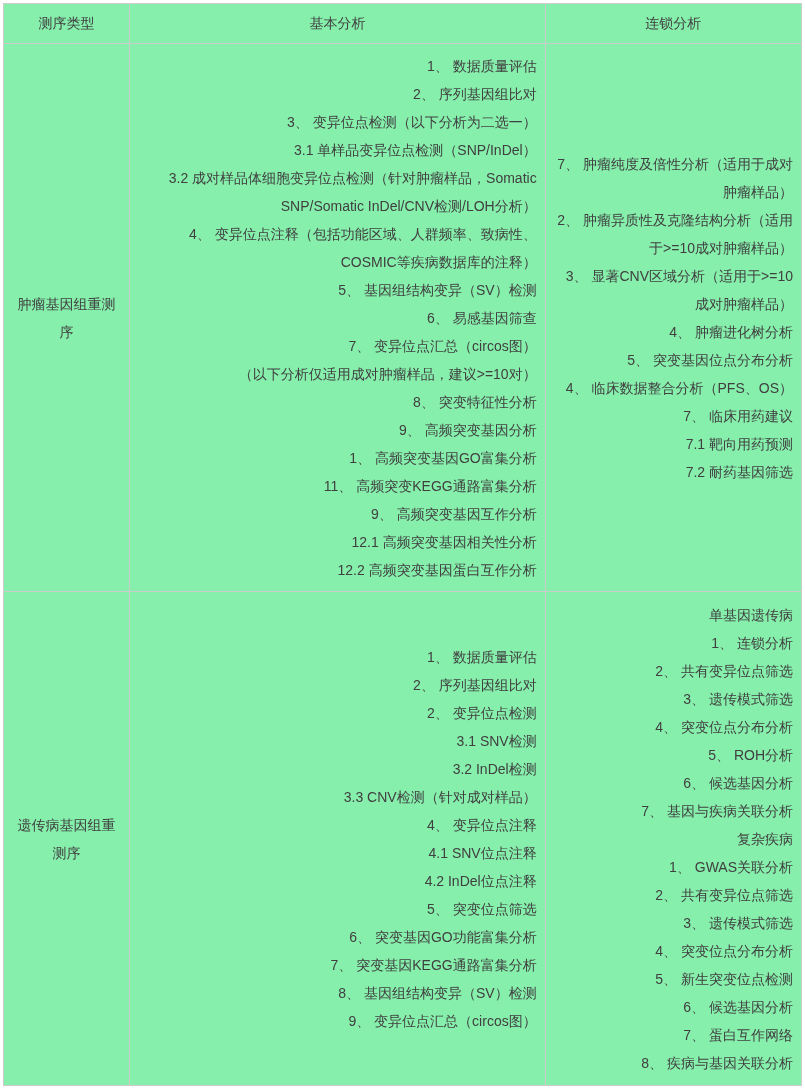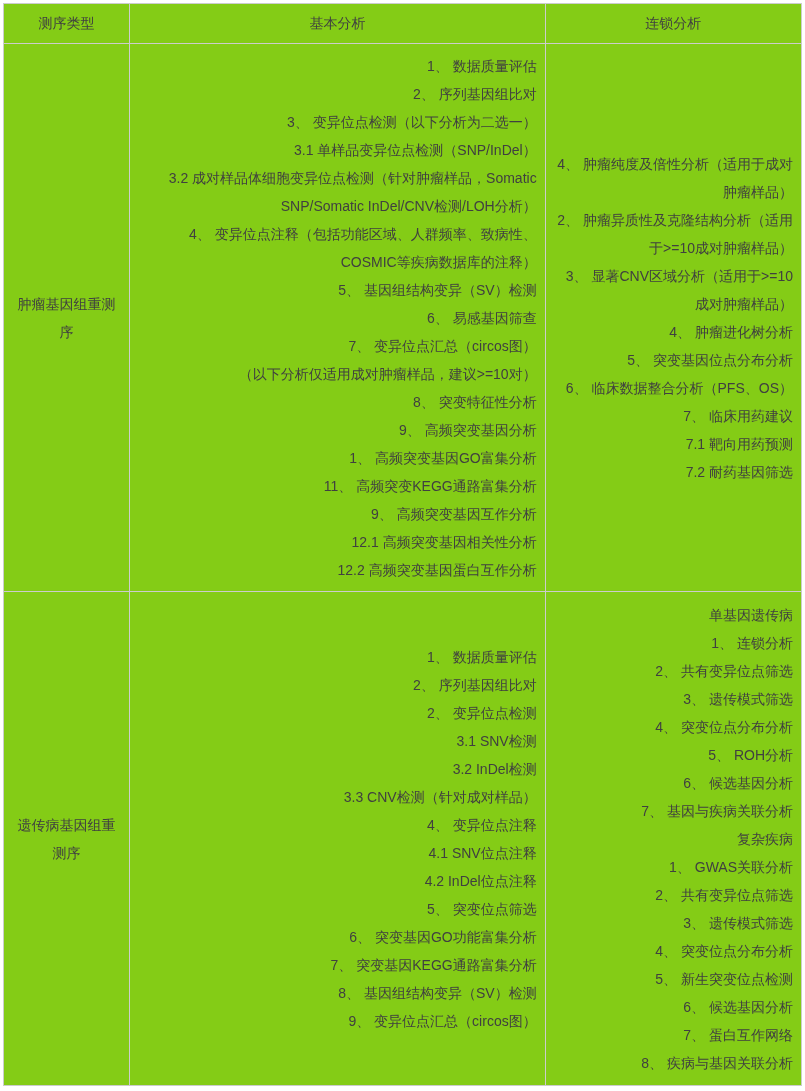--- a/index.html
+++ b/index.html
@@ -8,21 +8,21 @@
     background: #ffffff;
     width: 805px;
     font-family: "Liberation Sans", "DejaVu Sans", sans-serif;
     color: #404040;
   }
   table.analysis-table {
     border-collapse: collapse;
     table-layout: fixed;
     margin: 3px;
     width: 799px;
-    background: #84cc16;
+    background: #86efac;
   }
   .analysis-table th,
   .analysis-table td {
     border: 1px solid #cccccc;
     vertical-align: middle;
     font-weight: normal;
     font-size: 14px;
     box-sizing: border-box;
   }
   .analysis-table th {
@@ -83,26 +83,26 @@
           <p class="item">（以下分析仅适用成对肿瘤样品，建议&gt;=10对）</p>
           <p class="item">8、 突变特征性分析</p>
           <p class="item">9、 高频突变基因分析</p>
           <p class="item">1、 高频突变基因GO富集分析</p>
           <p class="item">11、 高频突变KEGG通路富集分析</p>
           <p class="item">9、 高频突变基因互作分析</p>
           <p class="item sub">12.1 高频突变基因相关性分析</p>
           <p class="item sub">12.2 高频突变基因蛋白互作分析</p>
         </td>
       <td class="list-cell">
-          <p class="item">4、 肿瘤纯度及倍性分析（适用于成对肿瘤样品）</p>
+          <p class="item">7、 肿瘤纯度及倍性分析（适用于成对肿瘤样品）</p>
           <p class="item">2、 肿瘤异质性及克隆结构分析（适用于&gt;=10成对肿瘤样品）</p>
           <p class="item">3、 显著CNV区域分析（适用于&gt;=10成对肿瘤样品）</p>
           <p class="item">4、 肿瘤进化树分析</p>
           <p class="item">5、 突变基因位点分布分析</p>
-          <p class="item">6、 临床数据整合分析（PFS、OS）</p>
+          <p class="item">4、 临床数据整合分析（PFS、OS）</p>
           <p class="item">7、 临床用药建议</p>
           <p class="item sub">7.1 靶向用药预测</p>
           <p class="item sub">7.2 耐药基因筛选</p>
         </td>
     </tr>
     <tr class="body-row-2">
       <td class="type-cell">遗传病基因组重测序</td>
       <td class="list-cell">
           <p class="item">1、 数据质量评估</p>
           <p class="item">2、 序列基因组比对</p>

